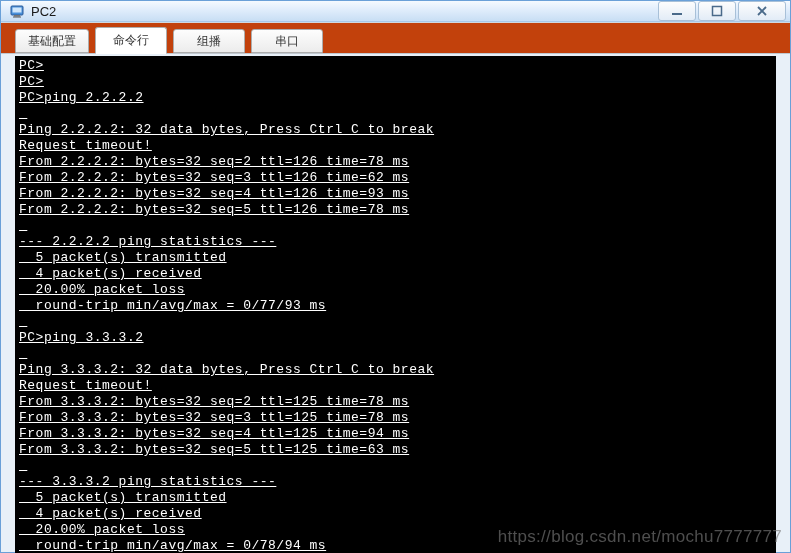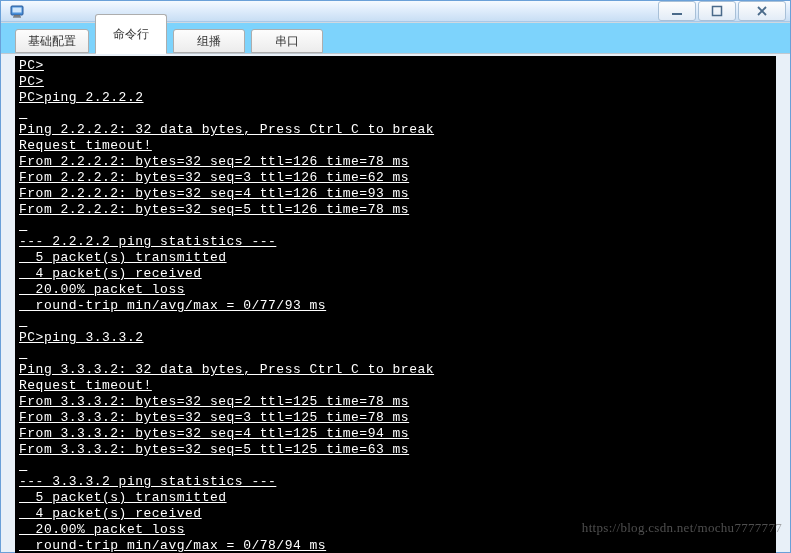--- a/index.html
+++ b/index.html
@@ -33,21 +33,21 @@
     margin-left: 2px;
     display: flex; align-items: center; justify-content: center;
     color: #4a6a8a;
     font-size: 14px;
     cursor: default;
   }
   .win-btn.close { width: 48px; }
   .win-btn svg { display: block; }
   .toolbar {
     height: 32px;
-    background: #7dd3fc;
+    background: #c2410c;
     border-top: 1px solid #d0d8e0;
     border-bottom: 1px solid #c0c8d0;
     display: flex; align-items: flex-end;
     padding: 4px 14px 0 14px;
     gap: 2px;
   }
   .tab {
     min-width: 72px; height: 24px;
     padding: 0 12px;
     background: linear-gradient(to bottom, #fdfdfd, #ececec);
@@ -56,21 +56,21 @@
     border-top-right-radius: 3px;
     display: flex; align-items: center; justify-content: center;
     font-size: 12px; color: #333;
     position: relative;
     margin-right: 4px;
   }
   .tab.active {
     background: #ffffff;
     border-bottom: 1px solid #fff;
     z-index: 2;
-    height: 40px;
+    height: 27px;
     margin-bottom: -1px;
   }
   .terminal-wrap {
     flex: 1;
     padding: 2px 14px 4px 14px;
     display: flex;
   }
   .terminal {
     flex: 1;
     background: #000;
@@ -80,42 +80,43 @@
     line-height: 16px;
     padding: 2px 4px;
     overflow: hidden;
     white-space: pre;
     letter-spacing: 0.5px;
     position: relative;
   }
   .terminal .line { white-space: pre; text-decoration: underline; }
   .watermark {
     position: absolute;
-    right: 8px; bottom: 16px;
+    right: 8px; bottom: 5px;
     color: rgba(120,120,120,0.65);
-    font-size: 13px;
-    font-family: Liberation Serif, serif;
+    font-size: 17px;
+    font-family: Liberation Sans, sans-serif;
     letter-spacing: 0.3px;
     pointer-events: none;
   }
 </style>
 </head>
 <body>
 
 <div class="window">
 
   <div class="titlebar">
     <span class="app-icon">
       <svg width="16" height="16" viewBox="0 0 16 16">
         <rect x="2" y="3" width="12" height="9" rx="1" fill="#4a90d9" stroke="#2a5a99" stroke-width="1"></rect>
         <rect x="3.5" y="4.5" width="9" height="5" fill="#cfe6fb"></rect>
         <rect x="5" y="12" width="6" height="1.5" fill="#777"></rect>
         <rect x="4" y="13.5" width="8" height="1" fill="#555"></rect>
       </svg>
     </span>
+    <span class="title">PC2</span>
     <div class="win-controls">
       <div class="win-btn">
         <svg width="12" height="12" viewBox="0 0 12 12">
             <rect x="1" y="8" width="10" height="2" fill="#4a6a8a"></rect>
           </svg>
       </div>
       <div class="win-btn">
         <svg width="12" height="12" viewBox="0 0 12 12">
             <rect x="1.5" y="1.5" width="9" height="9" fill="none" stroke="#4a6a8a" stroke-width="1.5"></rect>
           </svg>

